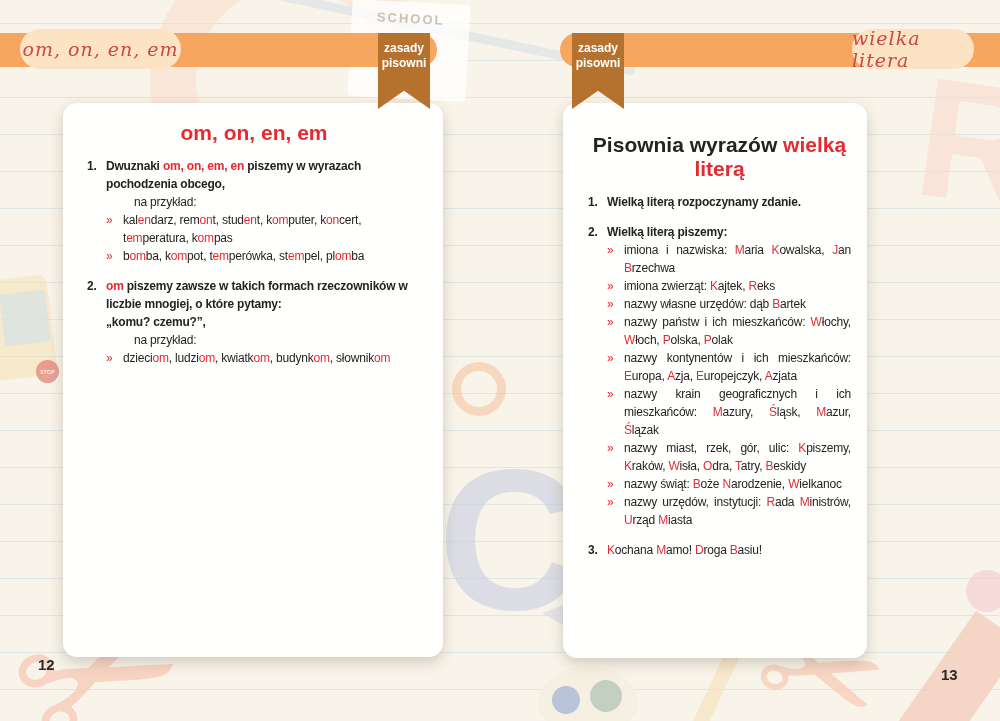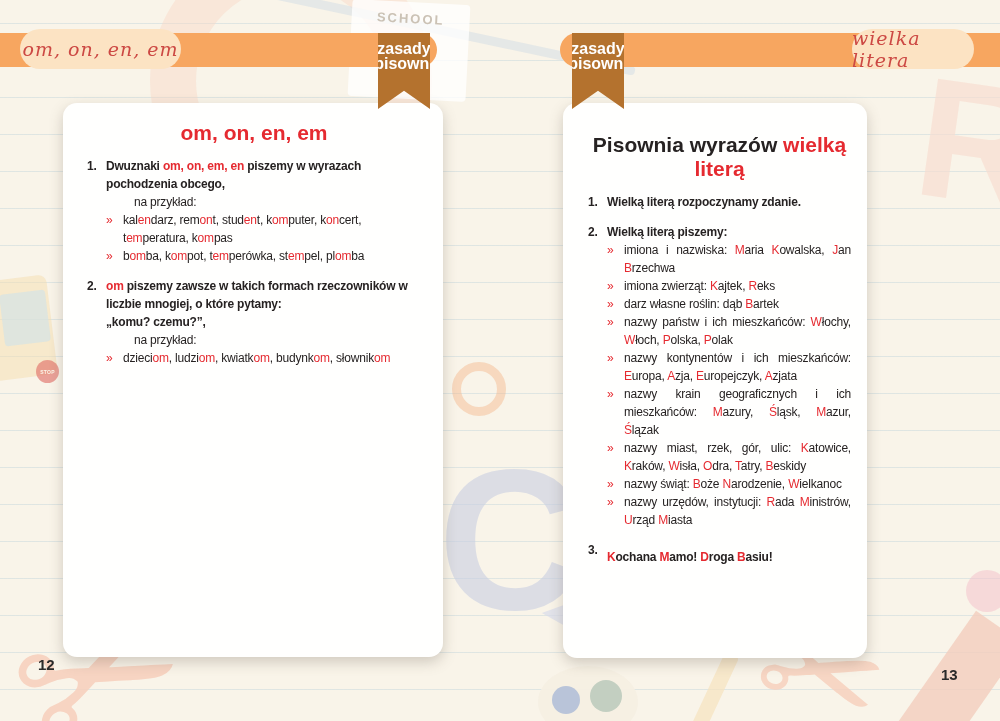--- a/index.html
+++ b/index.html
@@ -44,42 +44,42 @@
   .pill{position:absolute;top:29px;height:40px;background:var(--pill-peach,#fce3c3);border-radius:20px;z-index:2;
         display:flex;align-items:center;justify-content:center;}
   .pill-left{left:20px;width:161px;}
   .pill-right{left:852px;width:122px;}
   .pill-text{font-family:"DejaVu Serif",serif;font-style:italic;font-weight:500;color:var(--script-red,#cc4843);font-size:19px;letter-spacing:1px;}
   .ribbon{position:absolute;top:33px;width:52px;height:76px;background:var(--ribbon-brown,#b4722e);z-index:3;
           clip-path:polygon(0 0,100% 0,100% 100%,50% 76%,0 100%);
           display:flex;flex-direction:column;align-items:center;padding-top:8px;box-sizing:border-box;}
   .ribbon-left{left:378px;}
   .ribbon-right{left:572px;}
-  .ribbon span{color:#fff;font-weight:bold;font-size:16px;line-height:15px;}
+  .ribbon span{color:#fff;font-weight:bold;font-size:12px;line-height:15px;}
   
   .card{position:absolute;top:103px;background:var(--card-white,#fffffe);border-radius:14px;z-index:2;
         box-shadow:0 5px 14px rgba(100,90,80,.28);box-sizing:border-box;}
   .card-left{left:63px;width:380px;height:554px;padding:14px 22px 0 24px;}
   .card-right{left:563px;width:304px;height:555px;padding:26px 16px 0 25px;}
   .page-title{text-align:center;font-weight:bold;margin:4px 0 12px 0;}
   .title-left{color:var(--accent-red,#e52a30);font-size:21px;}
   .title-right{color:var(--text-dark,#262222);font-size:21px;}
   .sections{font-size:12px;line-height:1.5;color:var(--text-dark,#262222);letter-spacing:-0.2px;}
   .section{display:flex;margin-bottom:12px;}
   .num{width:19px;flex:none;font-weight:bold;}
   .sec-body{flex:1;min-width:0;}
   .hline{font-weight:bold;}
   .note{font-weight:normal;margin-left:28px;}
   .bullet{display:flex;}
   .bullet .mk{width:17px;flex:none;color:var(--accent-red,#e52a30);}
   .bullet .bt{flex:1;min-width:0;}
   .card-right .bullet .bt{text-align:justify;}
   .red{color:var(--accent-red,#e52a30);}
   .bold{font-weight:bold;}
-  .free{font-weight:bold;margin-top:7px;}
+  .free{font-weight:normal;}
   
   .pagenum{position:absolute;font-weight:bold;font-size:15px;color:#2a2a2a;z-index:2;}
   .pagenum-left{left:38px;top:656px;}
   .pagenum-right{left:941px;top:666px;}
 </style>
 </head>
 <body>
 
 <div class="stage">
 
@@ -174,37 +174,37 @@
             <div class="bullet">
               <span class="mk">»</span>
               <div class="bt"><span>imiona i nazwiska: </span><span class="red">M</span><span>aria </span><span class="red">K</span><span>owalska, </span><span class="red">J</span><span>an </span><span class="red">B</span><span>rzechwa</span></div>
             </div>
             <div class="bullet">
               <span class="mk">»</span>
               <div class="bt"><span>imiona zwierząt: </span><span class="red">K</span><span>ajtek, </span><span class="red">R</span><span>eks</span></div>
             </div>
             <div class="bullet">
               <span class="mk">»</span>
-              <div class="bt"><span>darz własne roślin: dąb </span><span class="red">B</span><span>artek</span></div>
+              <div class="bt"><span>nazwy własne urzędów: dąb </span><span class="red">B</span><span>artek</span></div>
             </div>
             <div class="bullet">
               <span class="mk">»</span>
               <div class="bt"><span>nazwy państw i ich mieszkańców: </span><span class="red">W</span><span>łochy, </span><span class="red">W</span><span>łoch, </span><span class="red">P</span><span>olska, </span><span class="red">P</span><span>olak</span></div>
             </div>
             <div class="bullet">
               <span class="mk">»</span>
               <div class="bt"><span>nazwy kontynentów i ich mieszkańców: </span><span class="red">E</span><span>uropa, </span><span class="red">A</span><span>zja, </span><span class="red">E</span><span>uropej­czyk, </span><span class="red">A</span><span>zjata</span></div>
             </div>
             <div class="bullet">
               <span class="mk">»</span>
               <div class="bt"><span>nazwy krain geograficznych i ich mieszkańców: </span><span class="red">M</span><span>azury, </span><span class="red">Ś</span><span>ląsk, </span><span class="red">M</span><span>azur, </span><span class="red">Ś</span><span>lązak</span></div>
             </div>
             <div class="bullet">
               <span class="mk">»</span>
-              <div class="bt"><span>nazwy miast, rzek, gór, ulic: </span><span class="red">K</span><span>atowice, </span><span class="red">K</span><span>raków, </span><span class="red">W</span><span>isła, </span><span class="red">O</span><span>dra, </span><span class="red">T</span><span>atry, </span><span class="red">B</span><span>eskidy</span></div>
+              <div class="bt"><span>nazwy miast, rzek, gór, ulic: </span><span class="red">K</span><span>piszemy, </span><span class="red">K</span><span>raków, </span><span class="red">W</span><span>isła, </span><span class="red">O</span><span>dra, </span><span class="red">T</span><span>atry, </span><span class="red">B</span><span>eskidy</span></div>
             </div>
             <div class="bullet">
               <span class="mk">»</span>
               <div class="bt"><span>nazwy świąt: </span><span class="red">B</span><span>oże </span><span class="red">N</span><span>arodzenie, </span><span class="red">W</span><span>ielkanoc</span></div>
             </div>
             <div class="bullet">
               <span class="mk">»</span>
               <div class="bt"><span>nazwy urzędów, instytucji: </span><span class="red">R</span><span>ada </span><span class="red">M</span><span>inistrów, </span><span class="red">U</span><span>rząd </span><span class="red">M</span><span>iasta</span></div>
             </div>
           </div>

